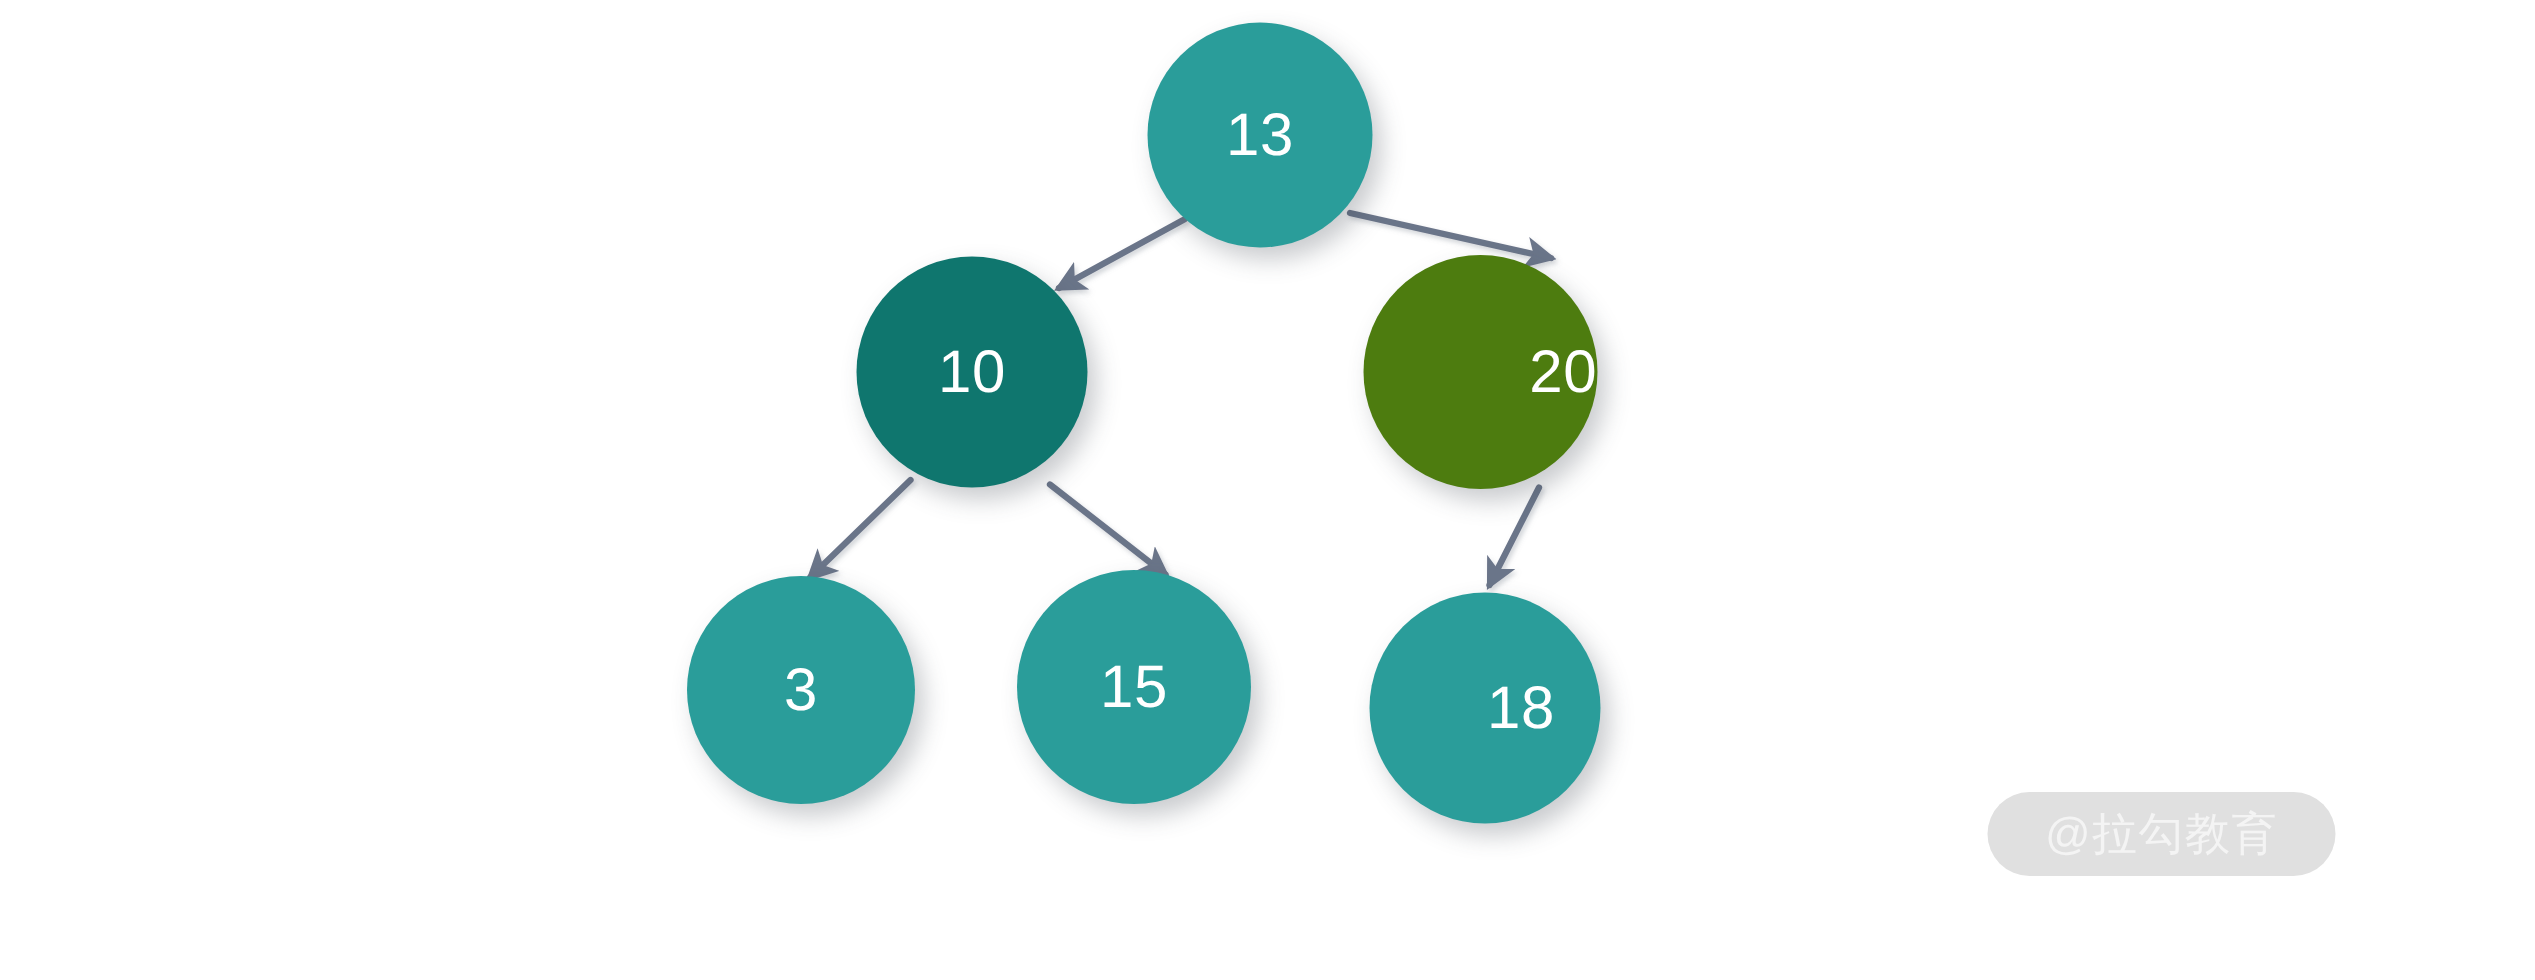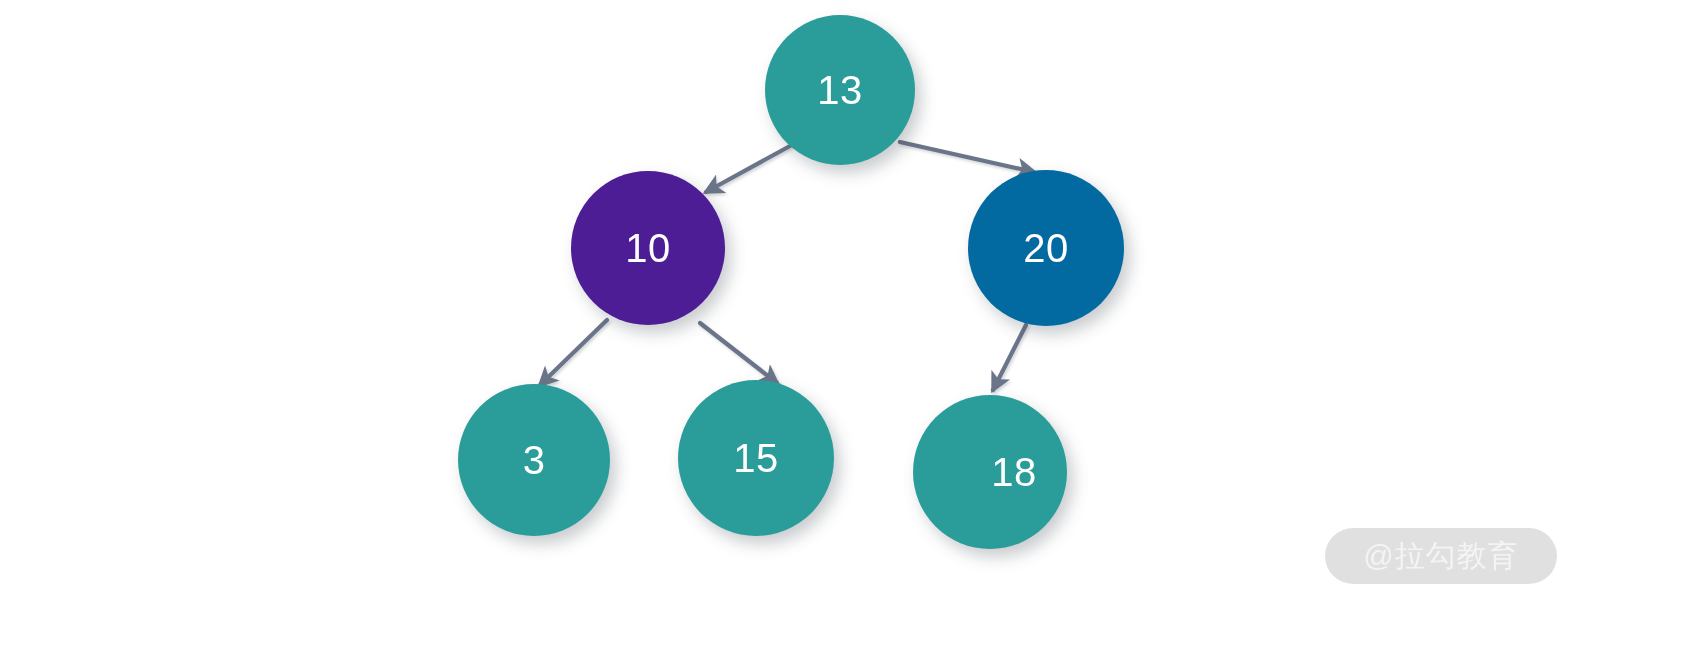--- a/index.html
+++ b/index.html
@@ -78,24 +78,24 @@
         <line x1="607" y1="320" x2="540" y2="385" marker-end="url(#arrowhead)"></line>
         <line x1="700" y1="323" x2="777" y2="383" marker-end="url(#arrowhead)"></line>
         <line x1="1026" y1="325" x2="993" y2="390" marker-end="url(#arrowhead)"></line>
       </g>
   </svg>
 
   <div id="nodes-group">
       <div class="tree-node" style="left: 765px; top: 15px; width: 150px; height: 150px; background: rgb(42, 157, 154);">
         <span class="node-label" style="font-size: 40px; color: rgb(255, 255, 255);">13</span>
       </div>
-      <div class="tree-node" style="left: 571px; top: 171px; width: 154px; height: 154px; background: #4c1d95;">
+      <div class="tree-node" style="left: 571px; top: 171px; width: 154px; height: 154px; background: #0f766e;">
         <span class="node-label" style="font-size: 40px; color: rgb(255, 255, 255);">10</span>
       </div>
-      <div class="tree-node" style="left: 968px; top: 170px; width: 156px; height: 156px; background: #0369a1;">
+      <div class="tree-node" style="left: 909px; top: 170px; width: 156px; height: 156px; background: #4d7c0f; justify-content: flex-end;">
         <span class="node-label" style="font-size: 40px; color: rgb(255, 255, 255);">20</span>
       </div>
       <div class="tree-node" style="left: 458px; top: 384px; width: 152px; height: 152px; background: rgb(42, 157, 154);">
         <span class="node-label" style="font-size: 40px; color: rgb(255, 255, 255);">3</span>
       </div>
       <div class="tree-node" style="left: 678px; top: 380px; width: 156px; height: 156px; background: rgb(42, 157, 154);">
         <span class="node-label" style="font-size: 40px; color: rgb(255, 255, 255);">15</span>
       </div>
       <div class="tree-node" style="left: 913px; top: 395px; width: 154px; height: 154px; background: rgb(42, 157, 154);">
         <span class="node-label" style="font-size: 40px; color: rgb(255, 255, 255); margin-left: 48px;">18</span>

